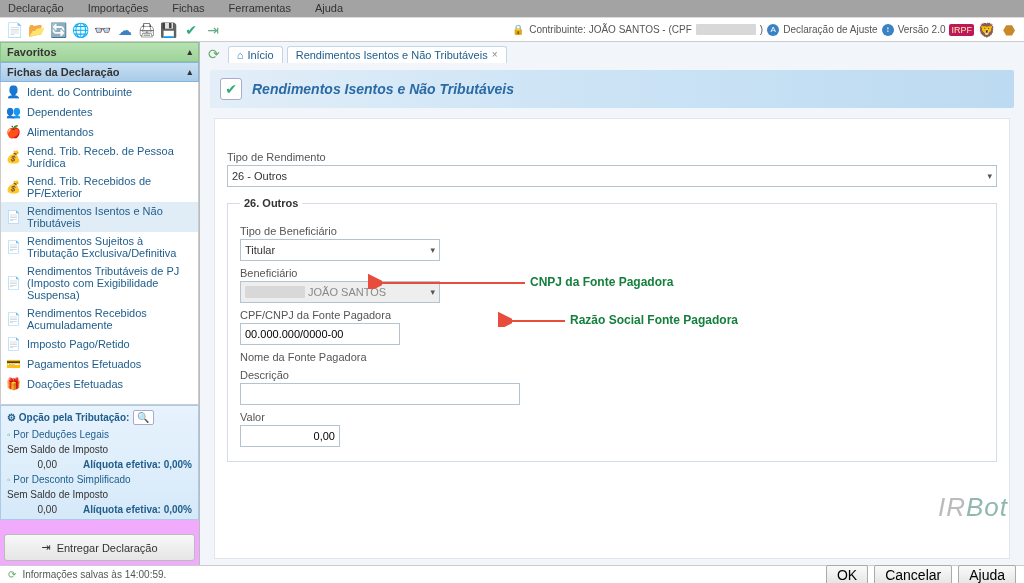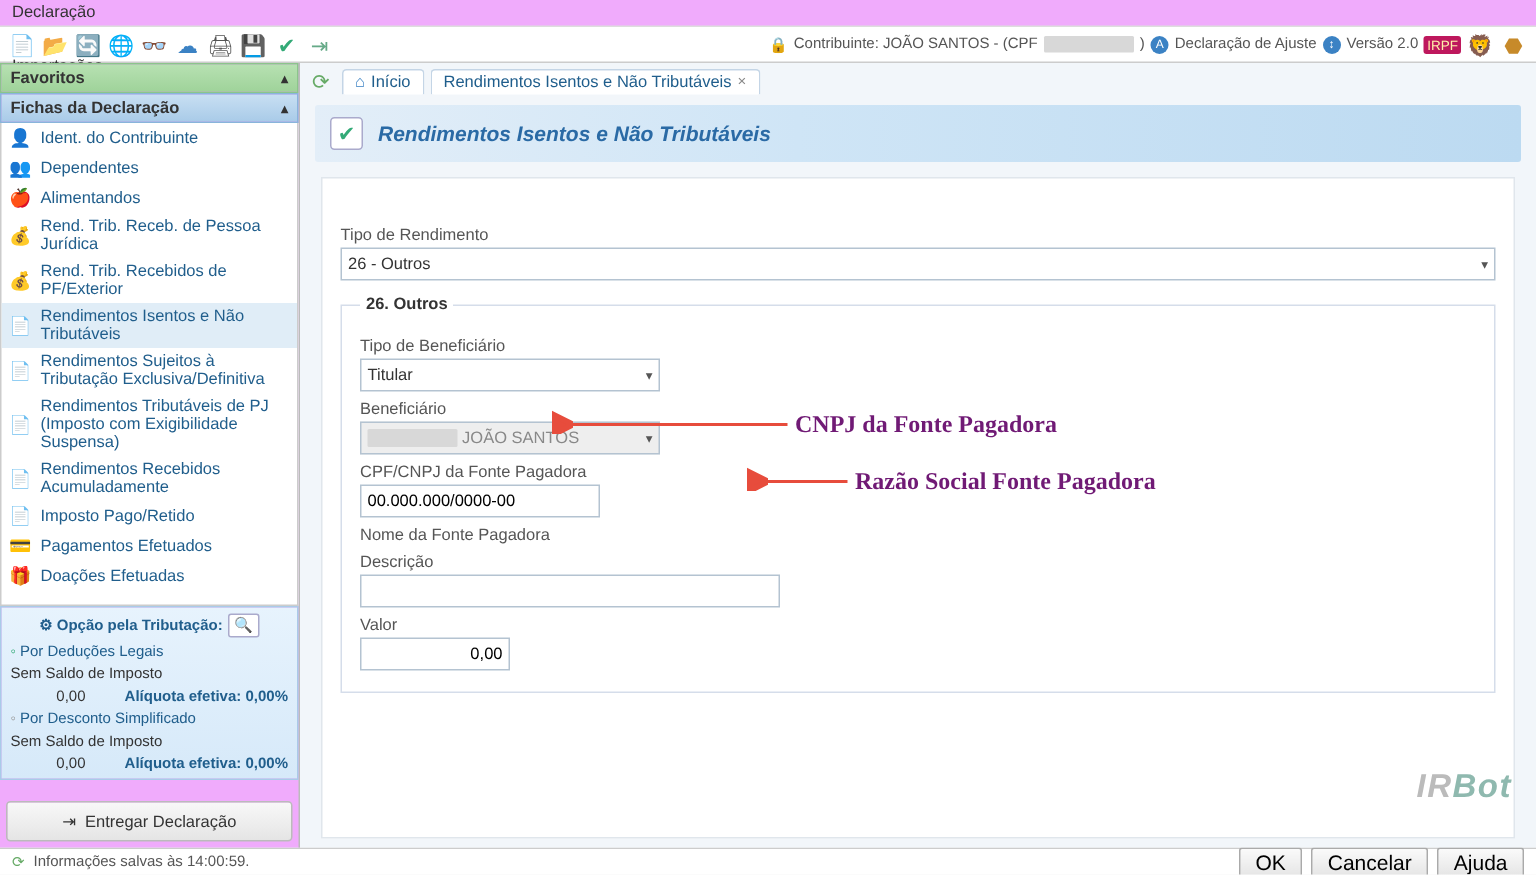--- a/index.html
+++ b/index.html
@@ -1,34 +1,34 @@
 <!DOCTYPE html>
 <html><head>
 <meta charset="utf-8">
 <style>
 * { box-sizing: border-box; margin: 0; padding: 0; font-family: Tahoma, Verdana, sans-serif; }
 body { font-size: 11px; color: #333; background: #f5f5f5; overflow: hidden; width: 1024px; height: 583px; position: relative; }
-.menubar { background: #f0abfc; padding: 2px 8px; font-size: 11px; display: flex; gap: 24px; border-bottom: 1px solid #ddd; height: 18px; flex-direction: column; }
+.menubar { background: #a3a3a3; padding: 2px 8px; font-size: 11px; display: flex; gap: 24px; border-bottom: 1px solid #ddd; height: 18px; }
 .menubar span { cursor: default; }
 .toolbar { display: flex; align-items: center; padding: 2px 6px; background: #fff; border-bottom: 1px solid #ccc; height: 24px; gap: 4px; }
 .toolbar .tbtn { width: 18px; height: 18px; display: flex; align-items: center; justify-content: center; border-radius: 2px; font-size: 14px; }
 .toolbar .spacer { flex: 1; }
 .toolbar .right-text { font-size: 10px; color: #555; display: flex; align-items: center; gap: 4px; }
 .toolbar .badge { display:inline-block; padding:1px 2px; border-radius:2px; font-size:9px; }
 .main { display: flex; height: calc(583px - 18px - 24px - 18px); }
 .left { width: 200px; display: flex; flex-direction: column; border-right: 1px solid #bbb; background: #f0abfc; }
 .panel-h { background: linear-gradient(#b7e1b2,#9fd39a); color: #333; padding: 3px 6px; font-weight: bold; font-size: 11px; border: 1px solid #8bc58b; display:flex; justify-content:space-between; align-items:center; }
 .panel-h.blue { background: linear-gradient(#c8dff3,#a9cbe8); border-color:#88b5db; }
 .fav-body { padding: 6px 8px; background: #fff; border: 1px solid #ccc; border-top: none; font-size: 10px; color: #666; display:flex; align-items:center; gap:4px; }
 .tree { flex: 1; background: #fff; border: 1px solid #ccc; border-top:none; overflow-y: auto; }
 .tree-item { display: flex; align-items: center; gap: 6px; padding: 3px 6px; font-size: 11px; color: #205e8c; cursor: pointer; }
 .tree-item.active { background: #e0edf7; }
 .tree-item .ti-icon { width: 14px; height: 14px; display:flex; align-items:center; justify-content:center; font-size:12px; }
 .opt-panel { background: linear-gradient(#e7f3fd,#d6e9f9); border: 1px solid #a9cbe8; padding: 4px 6px; font-size: 10px; }
-.opt-panel .opt-h { font-weight: bold; color:#205e8c; display:flex; align-items:center; gap:4px; justify-content:center; }
+.opt-panel .opt-h { font-weight: bold; color:#205e8c; display:flex; align-items:center; gap:4px; justify-content:flex-start; }
 .opt-row { margin-top: 4px; color: #333; }
 .opt-row .link { color: #205e8c; }
 .opt-row .val { text-align: right; display: inline-block; width: 50px; }
 .opt-row .aliq { color: #205e8c; font-weight: bold; }
 .entregar { margin: 14px 4px 4px 4px; background: linear-gradient(#f8f8f8,#e5e5e5); border:1px solid #bbb; border-radius:3px; padding:6px; text-align:center; font-size:11px; color:#333; display:flex; align-items:center; justify-content:center; gap:6px; }
 .content { flex: 1; background: #f2f6fa; display:flex; flex-direction:column; position: relative; }
 .tabs { display:flex; align-items:center; padding: 2px 4px; gap:4px; height: 24px; }
 .tab { background: #fff; border:1px solid #c4d5e6; border-bottom:none; border-radius:3px 3px 0 0; padding: 2px 8px; font-size:11px; color:#205e8c; display:flex; align-items:center; gap:4px; }
 .tab .close { font-size:10px; color:#888; }
 .page-header { margin: 4px 10px; background: linear-gradient(90deg,#e3eef8 0%, #cfe5f6 40%, #bcdaf1 100%); padding: 8px 10px; display:flex; align-items:center; gap:10px; border-radius:2px; }
@@ -37,26 +37,26 @@
 .form-wrap { background:#fff; margin: 6px 14px; padding: 26px 12px; border:1px solid #e0e6ec; flex:1; position:relative; }
 .label { font-size: 11px; color: #555; margin: 6px 0 2px 0; display:block; }
 .select, .input { border:1px solid #b4c3d1; background:#fff; font-size:11px; padding:3px 4px; height:22px; }
 .select.wide { width: 100%; display:flex; justify-content:space-between; align-items:center; }
 .select.med { width: 200px; display:flex; justify-content:space-between; align-items:center; }
 .select .caret { font-size:9px; color:#555; }
 .input.sm { width: 160px; }
 .input.val { width: 100px; text-align: right; }
 .fieldset { border:1px solid #d5ddea; padding:10px 12px 14px 12px; margin-top:10px; }
 .fieldset-legend { font-size:11px; font-weight:bold; color:#333; padding: 0 4px; }
-.annot { position:absolute; color:#701a75; font-weight:bold; font-size:16px; pointer-events:none;font-family:Liberation Serif, serif; }
+.annot { position:absolute; color:#15803d; font-weight:bold; font-size:12px; pointer-events:none; }
 .annot-arrow { stroke:#e74c3c; stroke-width:2; fill:#e74c3c; }
 .footer { height: 18px; border-top:1px solid #ccc; background:#fff; display:flex; align-items:center; padding:0 8px; font-size:10px; color:#555; gap:6px; }
 .footer .spacer { flex:1; }
 .footer .btn { background: linear-gradient(#fafafa,#e5e5e5); border:1px solid #aaa; border-radius:2px; padding:1px 10px; font-size:14px; }
-.irbot { position:absolute; right:16px; bottom:28px; font-size:22px; font-weight:bold; color:#bbb; letter-spacing:1px; font-style:italic; }
+.irbot { position:absolute; right:16px; bottom:42px; font-size:26px; font-weight:normal; color:#bbb; letter-spacing:1px; font-style:italic; }
 .irbot .bot { color:#8fb9af; }
 .lock { color:#7aa940; }
 .circle { display:inline-flex; width:12px; height:12px; border-radius:50%; align-items:center; justify-content:center; font-size:8px; color:#fff; }
 .circle.blue { background:#3b82c4; }
 .redacted { display:inline-block; background:#d8d8d8; color:transparent; border-radius:1px; }
 </style>
 </head>
 <body>
 
 <div class="menubar">

